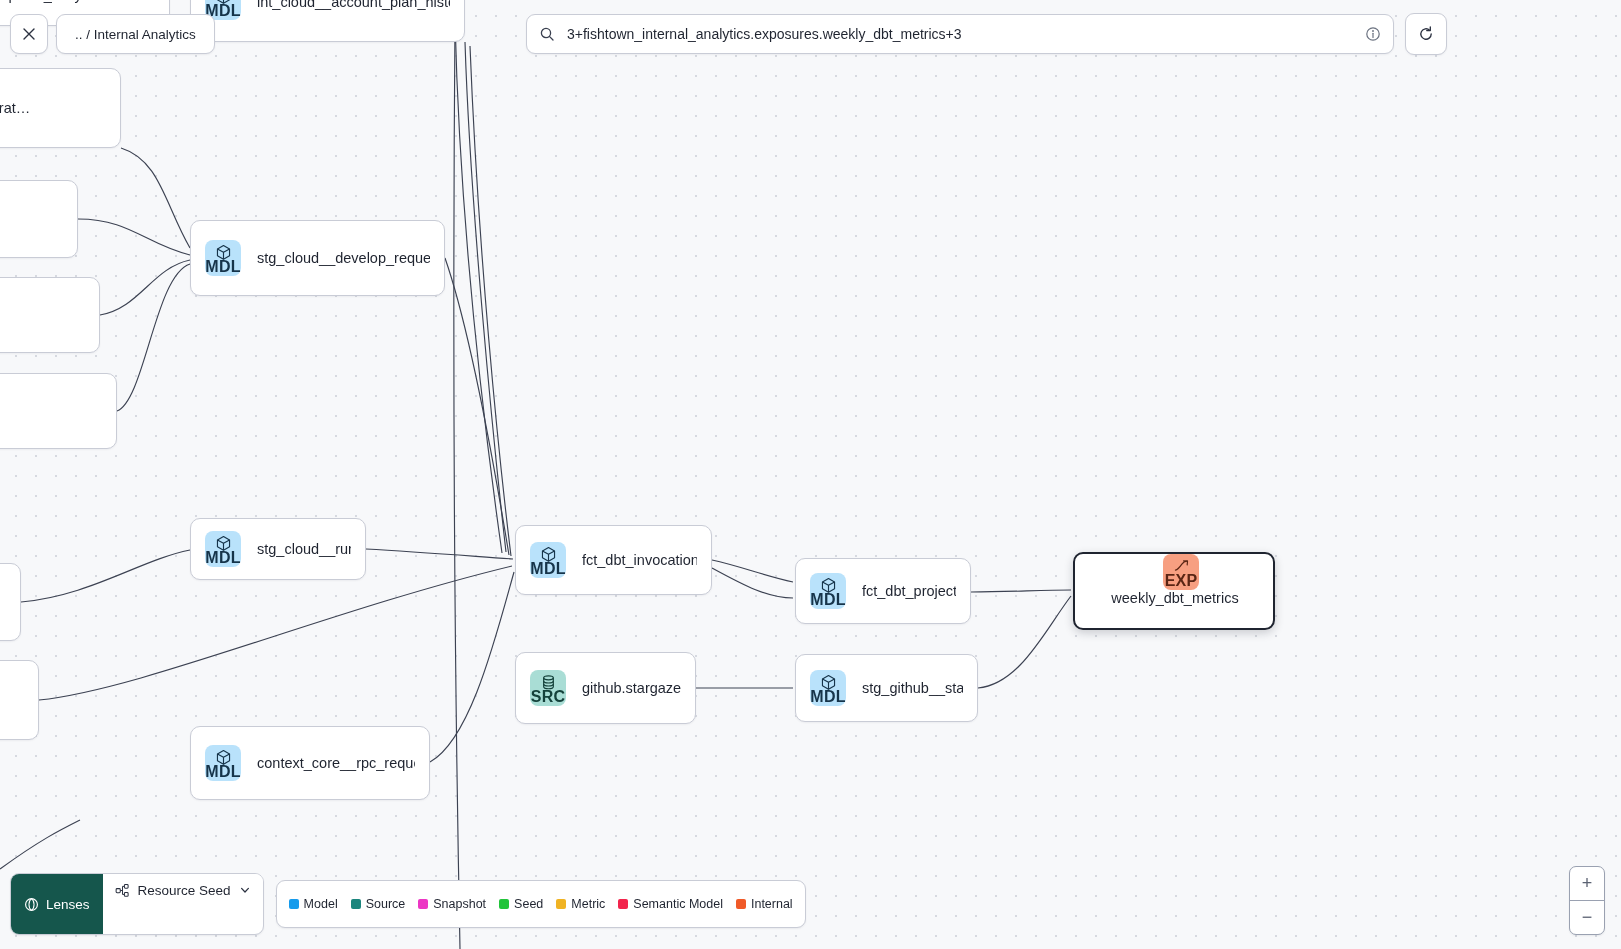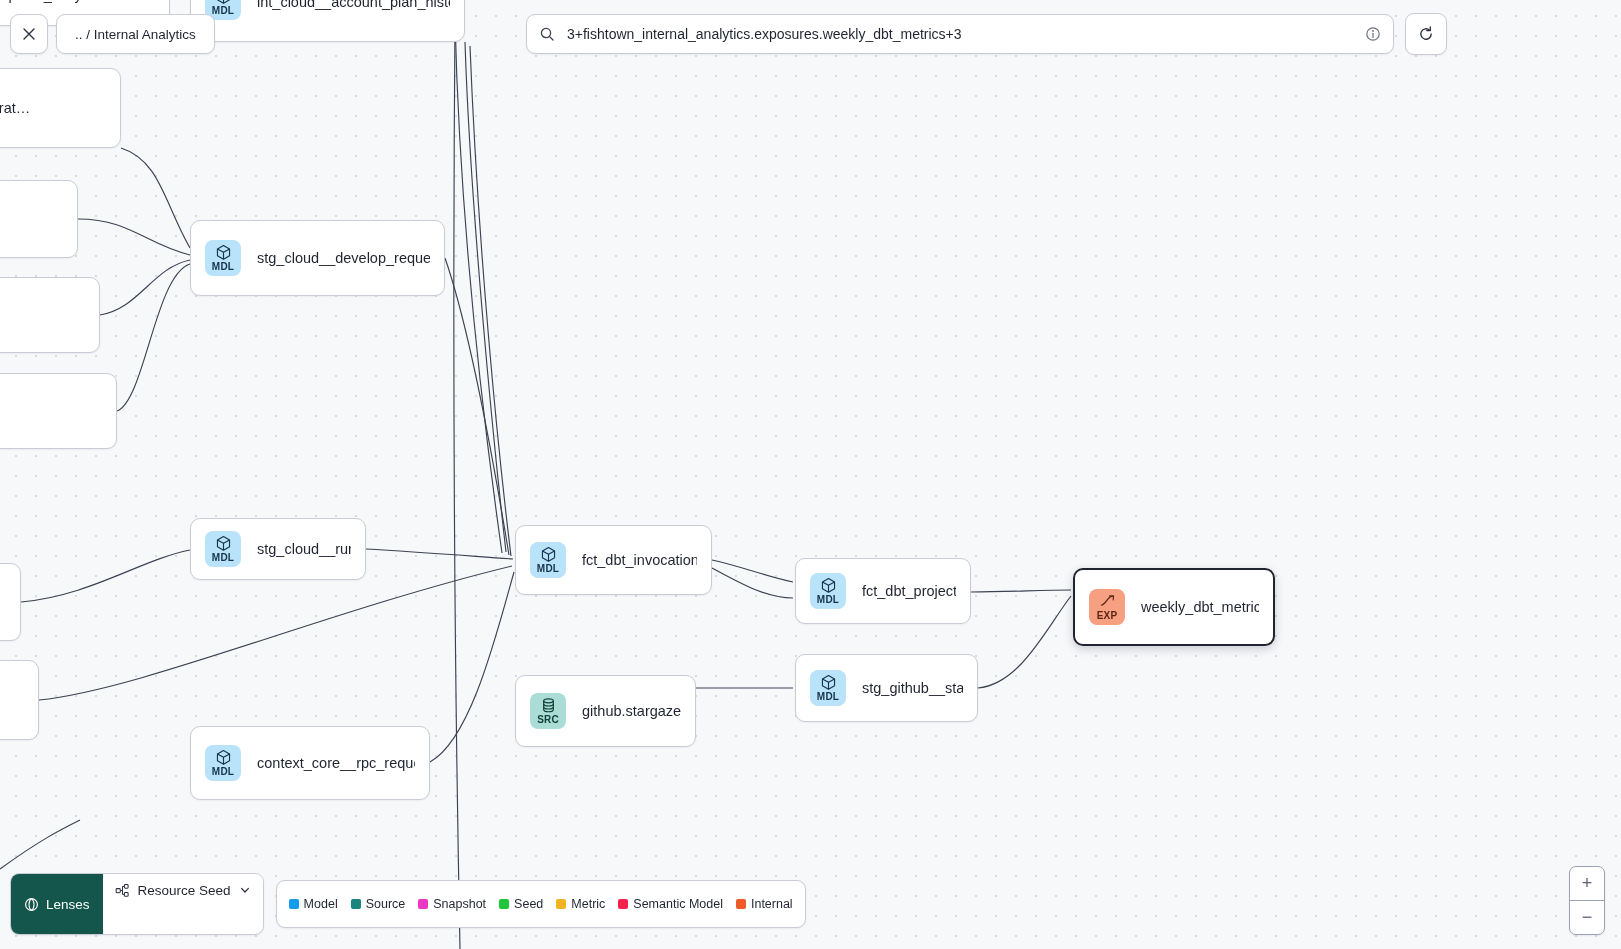--- a/index.html
+++ b/index.html
@@ -34,21 +34,21 @@
     border:2px solid #1f2430;
     box-shadow:0 3px 10px rgba(20,25,40,.20);
   }
   .badge{
     width:36px;height:36px;border-radius:8px;
     display:flex;flex-direction:column;align-items:center;justify-content:center;
     flex:0 0 auto;margin-left:14px;
   }
   .badge svg{display:block;}
   .badge .btxt{
-    font-size:10px;line-height:10px;letter-spacing:.2px;font-weight:600;margin-top:1px;
+    font-size:16px;line-height:10px;letter-spacing:.2px;font-weight:600;margin-top:1px;
   }
   .badge.mdl{background:#b9e2fb;color:#16344a;}
   .badge.src{background:#a9ddd5;color:#14413a;}
   .badge.exp{background:#f79f81;color:#5a2514;}
   .node .label{
     margin-left:16px;margin-right:14px;
     font-size:14.5px;color:#1f2430;white-space:nowrap;overflow:hidden;
   }
   .node.cut .label{margin-left:14px;}
   .node.cut{border-radius:10px;}
@@ -194,21 +194,21 @@
       <div class="node" style="left: 515px; top: 525px; width: 197px; height: 70px;">
         <div class="badge mdl">
           <svg width="17" height="17" viewBox="0 0 18 18">
             <path d="M9 1.6 L15.4 5.2 V12.5 L9 16.1 L2.6 12.5 V5.2 Z" stroke="currentColor" stroke-width="1.2" fill="none" stroke-linejoin="round"></path>
             <path d="M2.6 5.2 L9 8.8 L15.4 5.2 M9 8.8 V16.1" stroke="currentColor" stroke-width="1.2" fill="none" stroke-linejoin="round"></path>
           </svg>
           <span class="btxt">MDL</span>
         </div>
         <div class="label">fct_dbt_invocations</div>
       </div>
-      <div class="node" style="left: 515px; top: 675px; width: 181px; height: 72px;">
+      <div class="node" style="left: 515px; top: 652px; width: 181px; height: 72px;">
         <div class="badge src">
           <svg width="17" height="17" viewBox="0 0 18 18">
             <ellipse cx="9" cy="4.1" rx="5.1" ry="2.1" stroke="currentColor" stroke-width="1.25" fill="none"></ellipse>
             <path d="M3.9 4.1 V13.5 C3.9 14.7 6.2 15.6 9 15.6 C11.8 15.6 14.1 14.7 14.1 13.5 V4.1" stroke="currentColor" stroke-width="1.25" fill="none"></path>
             <path d="M3.9 7.4 C3.9 8.6 6.2 9.5 9 9.5 C11.8 9.5 14.1 8.6 14.1 7.4" stroke="currentColor" stroke-width="1.2" fill="none"></path>
             <path d="M3.9 10.6 C3.9 11.8 6.2 12.7 9 12.7 C11.8 12.7 14.1 11.8 14.1 10.6" stroke="currentColor" stroke-width="1.2" fill="none"></path>
           </svg>
           <span class="btxt">SRC</span>
         </div>
         <div class="label">github.stargazers</div>
@@ -226,21 +226,21 @@
       <div class="node" style="left: 795px; top: 654px; width: 183px; height: 68px;">
         <div class="badge mdl">
           <svg width="17" height="17" viewBox="0 0 18 18">
             <path d="M9 1.6 L15.4 5.2 V12.5 L9 16.1 L2.6 12.5 V5.2 Z" stroke="currentColor" stroke-width="1.2" fill="none" stroke-linejoin="round"></path>
             <path d="M2.6 5.2 L9 8.8 L15.4 5.2 M9 8.8 V16.1" stroke="currentColor" stroke-width="1.2" fill="none" stroke-linejoin="round"></path>
           </svg>
           <span class="btxt">MDL</span>
         </div>
         <div class="label">stg_github__stars</div>
       </div>
-      <div class="node selected" style="left: 1073px; top: 568px; width: 202px; height: 78px;">
+      <div class="node selected" style="left: 1073px; top: 552px; width: 202px; height: 78px; flex-direction: column;">
         <div class="badge exp">
           <svg width="17" height="17" viewBox="0 0 18 18">
             <path d="M2.6 12.8 C5.2 12.2 7.4 9.2 9.4 6.4 C11 4.2 13 3 15.2 3.3" stroke="currentColor" stroke-width="1.3" fill="none" stroke-linecap="round"></path>
             <path d="M11.2 3.0 L15.4 3.2 L15.0 7.3" stroke="currentColor" stroke-width="1.2" fill="none" stroke-linecap="round" stroke-linejoin="round"></path>
           </svg>
           <span class="btxt">EXP</span>
         </div>
         <div class="label">weekly_dbt_metrics</div>
       </div>
     </div>

